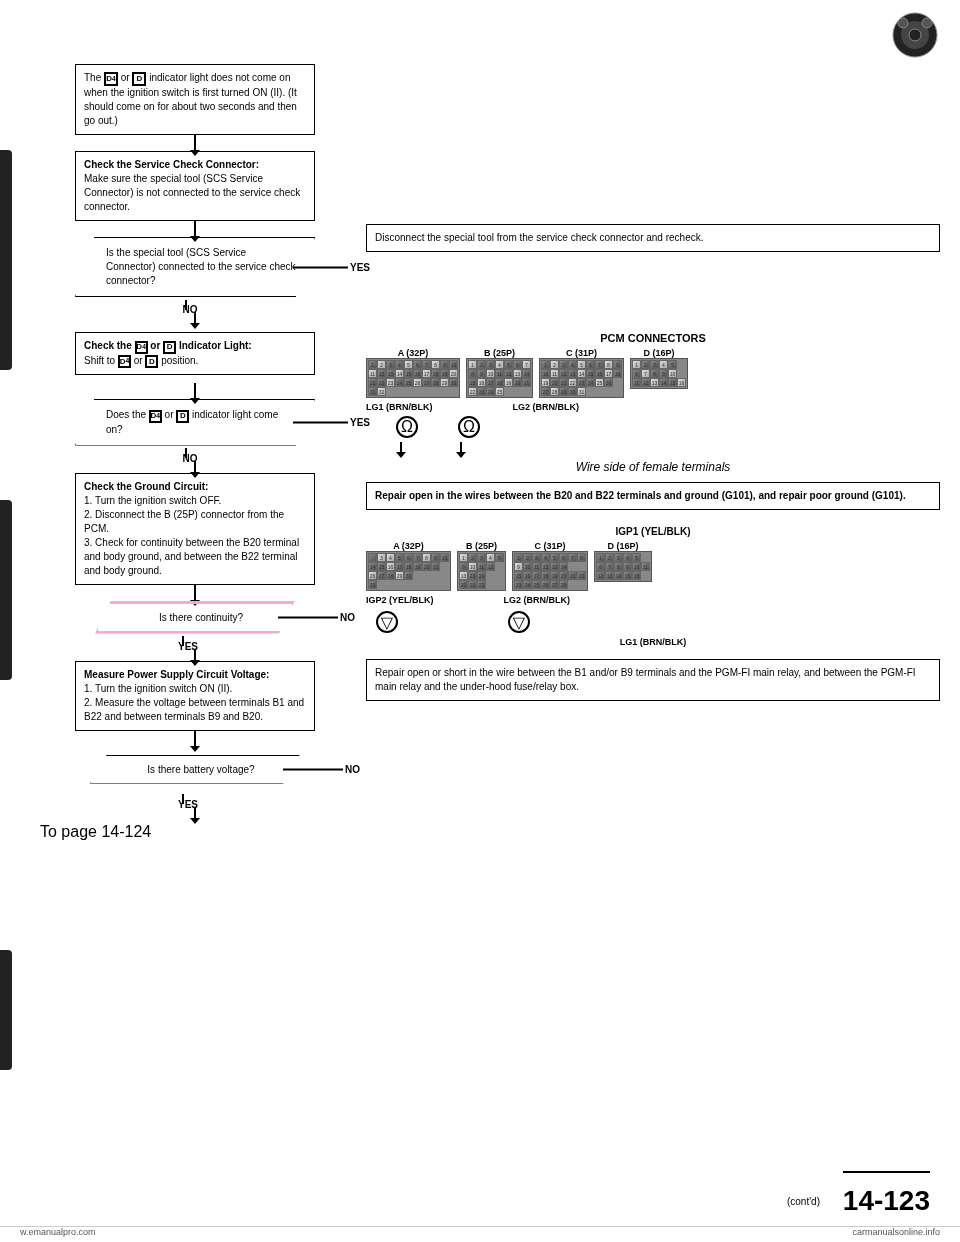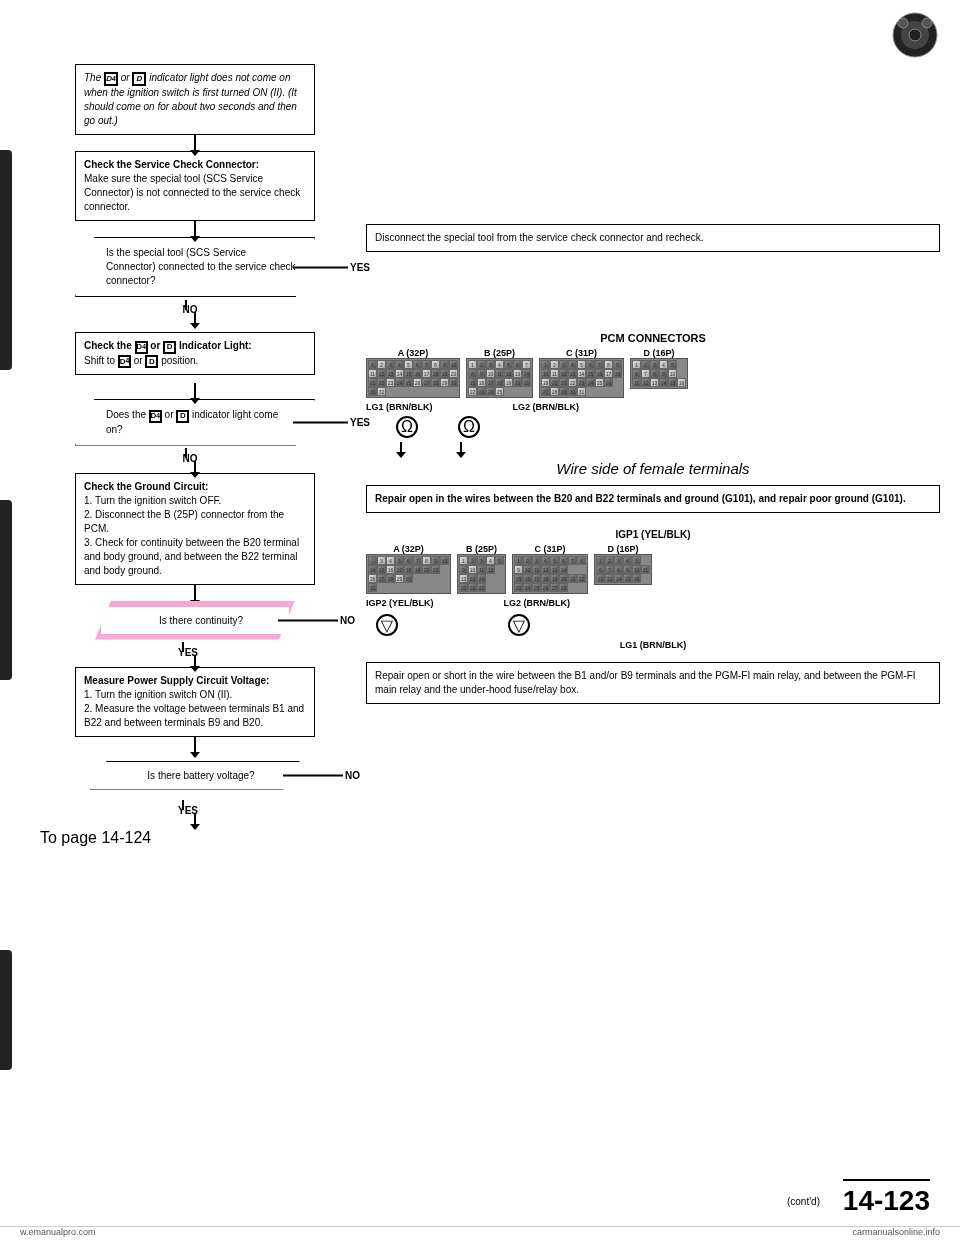--- a/index.html
+++ b/index.html
@@ -142,21 +142,21 @@
       <circle cx="37" cy="13" r="5" fill="#555" stroke="#888" stroke-width="1"></circle>
     </svg>
   </div>
 
 
   <div style="display:flex; gap:16px;">
 
     <div style="width:310px; flex-shrink:0; position:relative;">
 
       <div class="fc-rect" style="margin:0 auto;">
-        <span style="font-size:10px;font-style:italic;">The <span class="badge-d badge-d4" style="font-size:8px;width:14px;height:14px;">D<sub>4</sub></span> or <span class="badge-d" style="font-size:8px;width:14px;height:14px;">D</span> indicator light does not come on when the ignition switch is first turned ON (II). (It should come on for about two seconds and then go out.)</span>
+        <span style="font-size:10px;">The <span class="badge-d badge-d4" style="font-size:8px;width:14px;height:14px;">D<sub>4</sub></span> or <span class="badge-d" style="font-size:8px;width:14px;height:14px;">D</span> indicator light does not come on when the ignition switch is first turned ON (II). (It should come on for about two seconds and then go out.)</span>
       </div>
 
       <div style="height:16px; display:flex; justify-content:center; align-items:center;">
         <div style="width:2px;height:16px;background:#000;position:relative;">
           <div style="position:absolute;bottom:-5px;left:-4px;border-left:5px solid transparent;border-right:5px solid transparent;border-top:6px solid #000;"></div>
         </div>
       </div>
 
       <div class="fc-rect" style="margin:0 auto;">
         <b>Check the Service Check Connector:</b><br>
@@ -228,21 +228,21 @@
         <span>3. Check for continuity between the B20 terminal and body ground, and between the B22 terminal and body ground.</span>
       </div>
 
       <div style="height:16px; display:flex; justify-content:center;">
         <div style="width:2px;height:16px;background:#000;position:relative;">
           <div style="position:absolute;bottom:-5px;left:-4px;border-left:5px solid transparent;border-right:5px solid transparent;border-top:6px solid #000;"></div>
         </div>
       </div>
 
       <div style="position:relative; margin:0 auto; width:200px;">
-        <div style="border:6px solid #f9a8d4; padding:8px 18px 8px 30px; font-size:10px; clip-path: polygon(8% 0%, 100% 0%, 92% 100%, 0% 100%); text-align:center;">
+        <div style="border:3px solid #f9a8d4; padding:8px 18px 8px 30px; font-size:10px; clip-path: polygon(8% 0%, 100% 0%, 92% 100%, 0% 100%); text-align:center;">
           <span>Is there continuity?</span>
         </div>
         <div style="position:absolute; right:-60px; top:50%; transform:translateY(-50%); display:flex; align-items:center; gap:2px;">
           <div style="width:60px; height:2px; background:#000;"></div>
           <span style="font-size:10px;font-weight:bold;">NO</span>
         </div>
       </div>
 
       <div style="display:flex; flex-direction:column; align-items:center;">
         <div style="display:flex;align-items:center;gap:4px;margin:2px 0;">
@@ -480,21 +480,21 @@
           <div style="display:flex; flex-direction:column; align-items:center;">
             <div style="width:2px;height:10px;background:#000;"></div>
             <div style="border-left:5px solid transparent;border-right:5px solid transparent;border-top:6px solid #000;"></div>
           </div>
           <div style="display:flex; flex-direction:column; align-items:center; margin-left:20px;">
             <div style="width:2px;height:10px;background:#000;"></div>
             <div style="border-left:5px solid transparent;border-right:5px solid transparent;border-top:6px solid #000;"></div>
           </div>
         </div>
 
-        <div style="text-align:center; font-style:italic; font-size:15px; margin-top:2px;">Wire side of female terminals</div>
+        <div style="text-align:center; font-style:italic; font-size:12px; margin-top:2px;">Wire side of female terminals</div>
       </div>
 
       <div class="fc-rect" style="width:auto;">
         <b>Repair open in the wires between the B20 and B22 terminals and ground (G101), and repair poor ground (G101).</b>
       </div>
 
       <div style="margin-top:8px;">
         <div style="text-align:center; font-weight:bold; font-size:10px; margin-bottom:4px;">IGP1 (YEL/BLK)</div>
         <div style="display:flex; gap:6px; justify-content:flex-start; align-items:flex-start;">
 
@@ -649,21 +649,21 @@
         </div>
       </div>
 
       <div class="fc-rect" style="width:auto; margin-top:4px;">
         <span>Repair open or short in the wire between the B1 and/or B9 terminals and the PGM-FI main relay, and between the PGM-FI main relay and the under-hood fuse/relay box.</span>
       </div>
 
     </div>
   </div>
 
-  <div style="position:absolute; bottom:25px; right:30px; font-size:28px; font-weight:bold; border-top:2px solid #000; padding-top:4px;">14-123</div>
+  <div style="position:absolute; bottom:25px; right:30px; font-size:28px; font-weight:bold; border-top:2px solid #000; padding-top:12px;">14-123</div>
 
   <div style="position:absolute; bottom:35px; right:140px; font-size:10px;">(cont'd)</div>
 
   <div class="footer">
     <span>w.emanualpro.com</span>
     <span>carmanualsonline.info</span>
   </div>
 
 </div>
 

